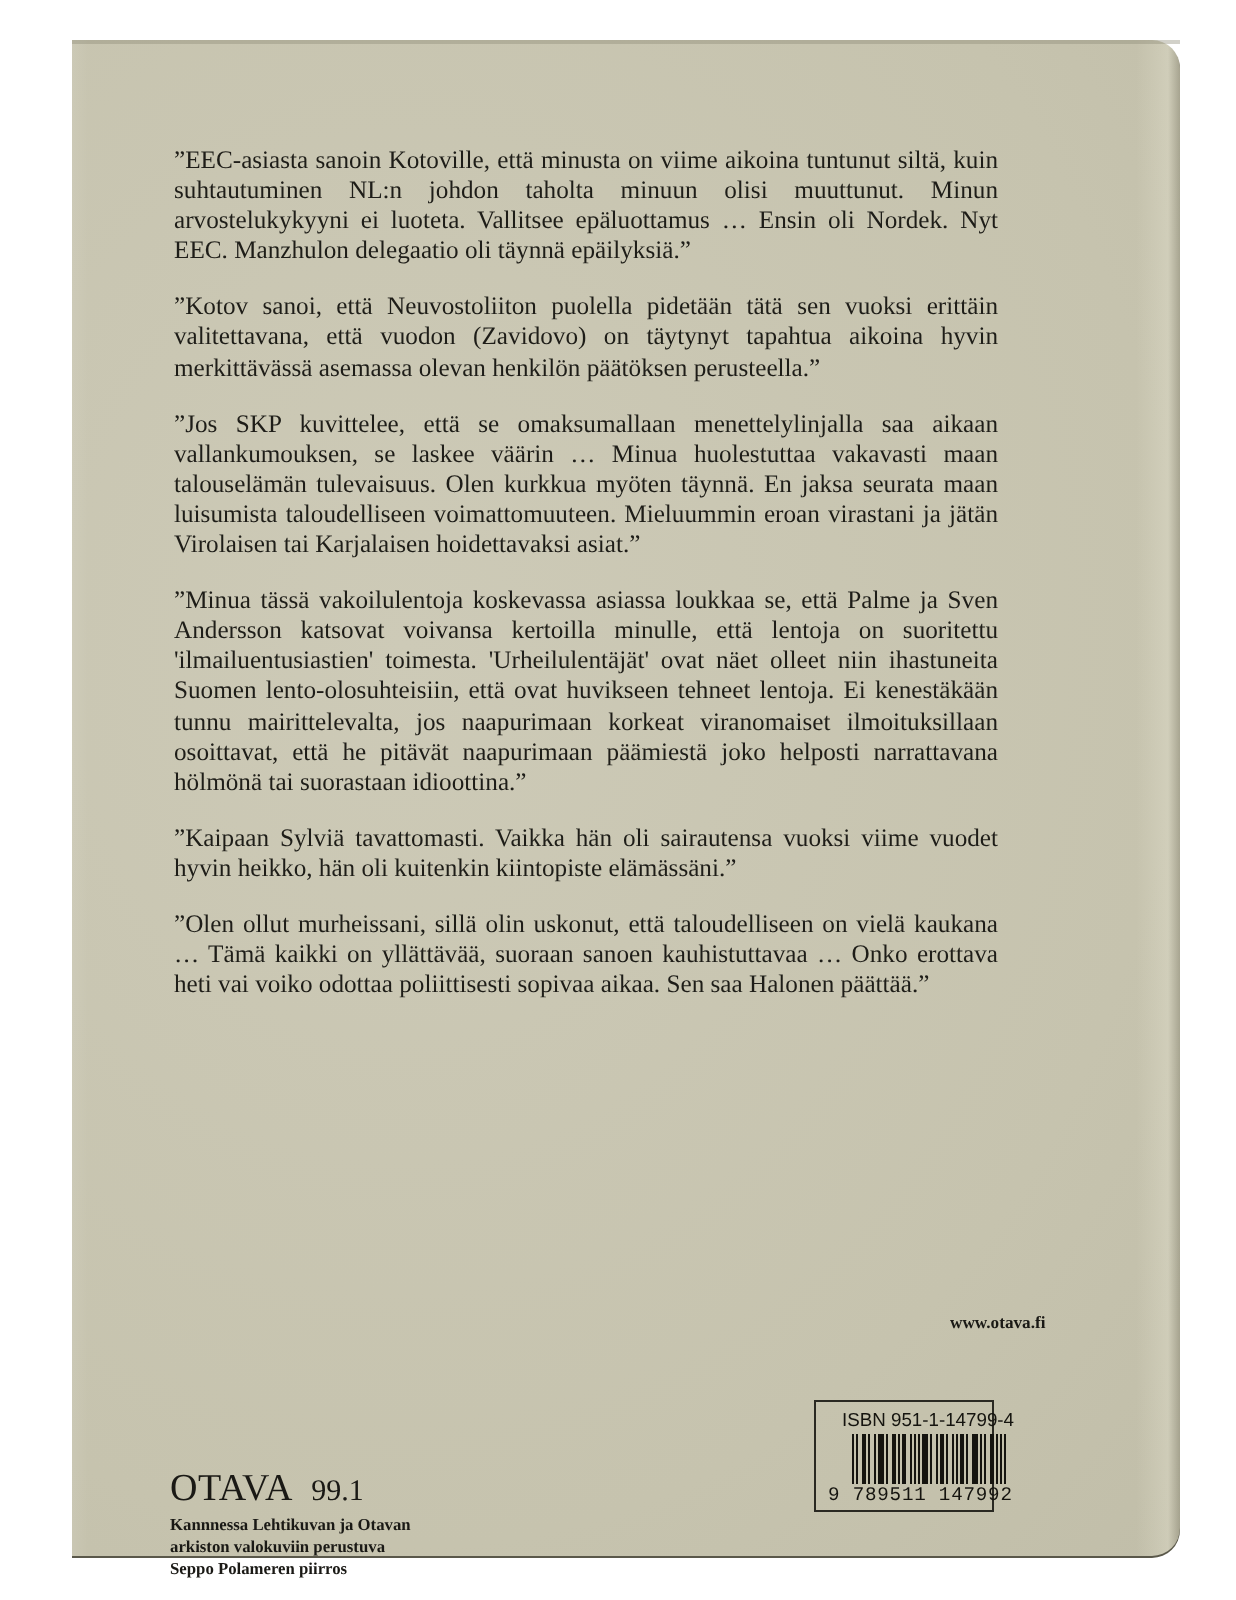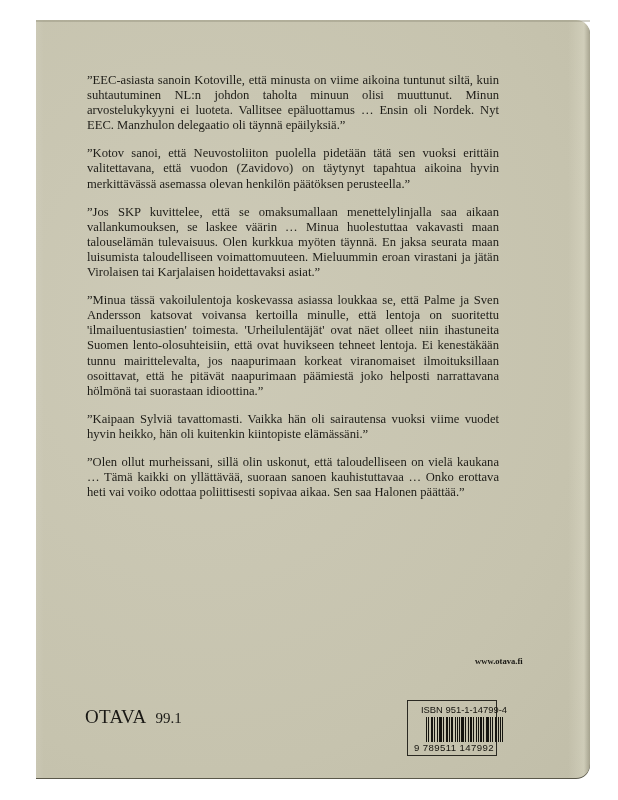--- a/index.html
+++ b/index.html
@@ -49,21 +49,21 @@
     color: #1e1d18;
     text-align: justify;
     hyphens: auto;
   }
   .quote {
     margin: 0 0 13px 0;
   }
   .publisher {
     position: absolute;
     left: 49px;
-    top: 686px;
+    top: 714px;
     font-family: "Liberation Serif", serif;
     color: #1a1915;
   }
   .publisher-row {
     display: flex;
     align-items: baseline;
   }
   .publisher-name {
     font-size: 19px;
     letter-spacing: 0.3px;
@@ -118,21 +118,21 @@
   .barcode span {
     display: block;
     height: 100%;
     background: #15140f;
   }
   .barcode span.gap { background: transparent; }
   .barcode-digits {
     position: absolute;
     left: 6px;
     top: 41px;
-    font-family: Liberation Sans, sans-serif;
+    font-family: Liberation Mono, monospace;
     font-size: 9.6px;
     color: #15140f;
     white-space: pre;
     letter-spacing: 0.4px;
   }
 </style>
 </head>
 <body>
 
 <div class="stage">
@@ -145,20 +145,21 @@
       <p class="quote">”Minua tässä vakoilulentoja koskevassa asiassa loukkaa se, että Palme ja Sven Andersson katsovat voivansa kertoilla minulle, että lentoja on suoritettu 'ilmailuentusiastien' toimesta. 'Urheilulentäjät' ovat näet olleet niin ihastuneita Suomen lento-olosuhteisiin, että ovat huvikseen tehneet lentoja. Ei kenestäkään tunnu mairittelevalta, jos naapurimaan korkeat viranomaiset ilmoituksillaan osoittavat, että he pitävät naapurimaan päämiestä joko helposti narrattavana hölmönä tai suorastaan idioottina.”</p>
       <p class="quote">”Kaipaan Sylviä tavattomasti. Vaikka hän oli sairautensa vuoksi viime vuodet hyvin heikko, hän oli kuitenkin kiintopiste elämässäni.”</p>
       <p class="quote">”Olen ollut murheissani, sillä olin uskonut, että taloudelliseen on vielä kaukana … Tämä kaikki on yllättävää, suoraan sanoen kauhistuttavaa … Onko erottava heti vai voiko odottaa poliittisesti sopivaa aikaa. Sen saa Halonen päättää.”</p>
     </div>
 
     <div class="publisher">
       <div class="publisher-row">
         <span class="publisher-name">OTAVA</span>
         <span class="publisher-code">99.1</span>
       </div>
+      <div class="credits">Kannnessa Lehtikuvan ja Otavan arkiston valokuviin perustuva Seppo Polameren piirros</div>
     </div>
 
     <div class="website">www.otava.fi</div>
 
     <div class="isbn-box">
       <div class="isbn-label">ISBN 951-1-14799-4</div>
       <div class="barcode">
         <span style="width:1px"></span>
           <span class="gap" style="width:1px"></span>
           <span style="width:1px"></span>

